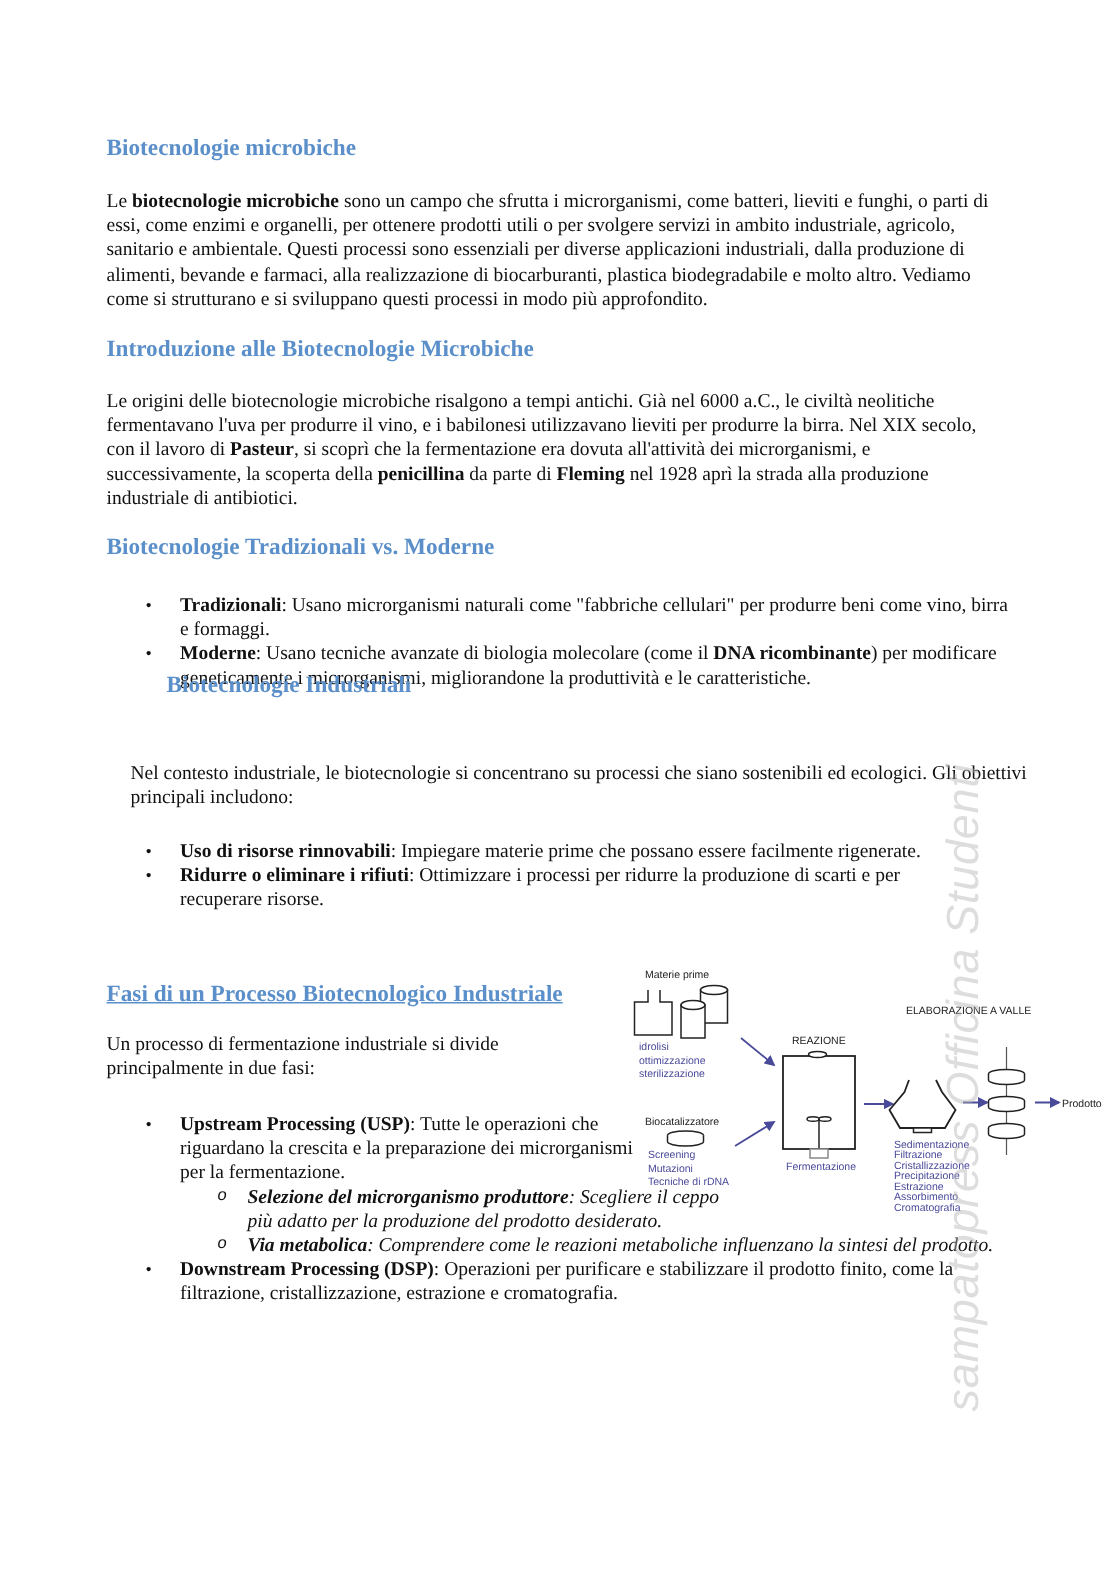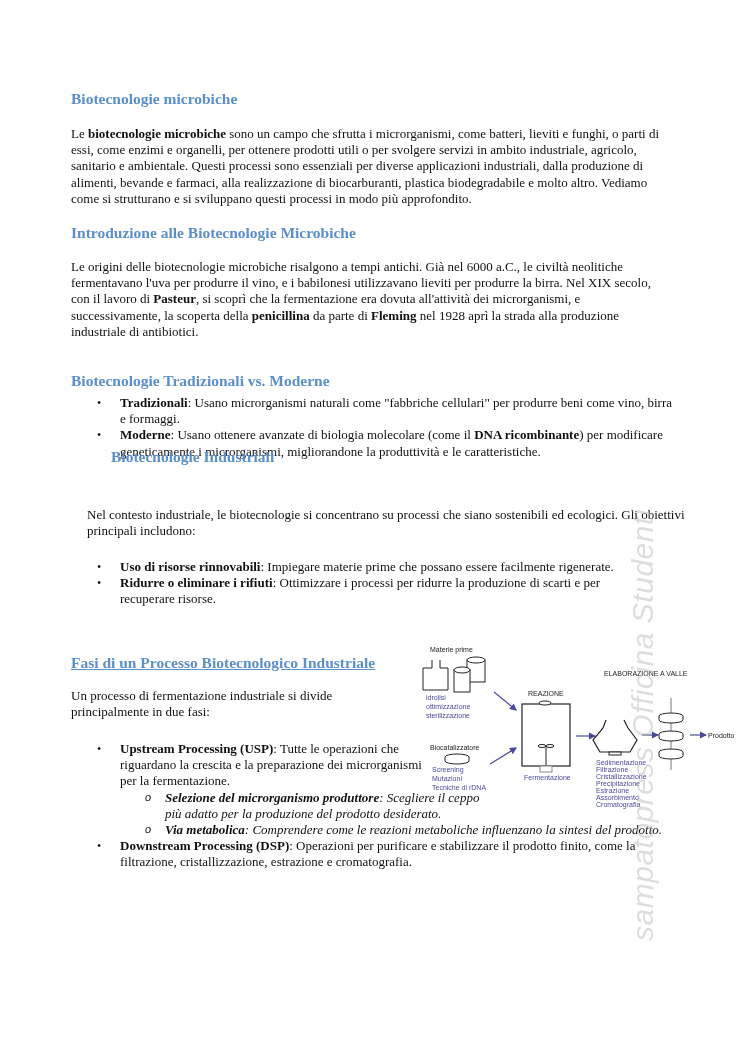--- a/index.html
+++ b/index.html
@@ -27,24 +27,24 @@
 <body>
 
 <div class="page">
 
   <h2 style="top:90px;">Biotecnologie microbiche</h2>
   <p style="top:126px; width:605px;" id="p-intro"><span>Le </span><b>biotecnologie microbiche</b><span> sono un campo che sfrutta i microrganismi, come batteri, lieviti e funghi, o parti di essi, come enzimi e organelli, per ottenere prodotti utili o per svolgere servizi in ambito industriale, agricolo, sanitario e ambientale. Questi processi sono essenziali per diverse applicazioni industriali, dalla produzione di alimenti, bevande e farmaci, alla realizzazione di biocarburanti, plastica biodegradabile e molto altro. Vediamo come si strutturano e si sviluppano questi processi in modo più approfondito.</span></p>
 
   <h2 style="top:224px;">Introduzione alle Biotecnologie Microbiche</h2>
   <p style="top:259px; width:600px;" id="p-origins"><span>Le origini delle biotecnologie microbiche risalgono a tempi antichi. Già nel 6000 a.C., le civiltà neolitiche fermentavano l'uva per produrre il vino, e i babilonesi utilizzavano lieviti per produrre la birra. Nel XIX secolo, con il lavoro di </span><b>Pasteur</b><span>, si scoprì che la fermentazione era dovuta all'attività dei microrganismi, e successivamente, la scoperta della </span><b>penicillina</b><span> da parte di </span><b>Fleming</b><span> nel 1928 aprì la strada alla produzione industriale di antibiotici.</span></p>
 
-  <h2 style="top:372px;">Biotecnologie Tradizionali vs. Moderne</h2>
+  <h2 style="top:356px;">Biotecnologie Tradizionali vs. Moderne</h2>
   <ul style="top:391px;" id="ul-trad">
       <li class="bullet"><b>Tradizionali</b><span>: Usano microrganismi naturali come "fabbriche cellulari" per produrre beni come vino, birra e formaggi.</span></li>
-      <li class="bullet"><b>Moderne</b><span>: Usano ottenere avanzate di biologia molecolare (come il </span><b>DNA ricombinante</b><span>) per modificare geneticamente i microrganismi, migliorandone la produttività e le caratteristiche.</span></li>
+      <li class="bullet"><b>Moderne</b><span>: Usano tecniche avanzate di biologia molecolare (come il </span><b>DNA ricombinante</b><span>) per modificare geneticamente i microrganismi, migliorandone la produttività e le caratteristiche.</span></li>
     </ul>
 
   <h2 style="top:448px;margin-left:40px;">Biotecnologie Industriali</h2>
   <p style="top:507px; width:600px;margin-left:16px;">Nel contesto industriale, le biotecnologie si concentrano su processi che siano sostenibili ed ecologici. Gli obiettivi principali includono:</p>
   <ul style="top:555px; width:580px;" id="ul-ind">
       <li class="bullet"><b>Uso di risorse rinnovabili</b><span>: Impiegare materie prime che possano essere facilmente rigenerate.</span></li>
       <li class="bullet"><b>Ridurre o eliminare i rifiuti</b><span>: Ottimizzare i processi per ridurre la produzione di scarti e per recuperare risorse.</span></li>
     </ul>
 
   <h2 style="top:654px;text-decoration:underline;">Fasi di un Processo Biotecnologico Industriale</h2>

